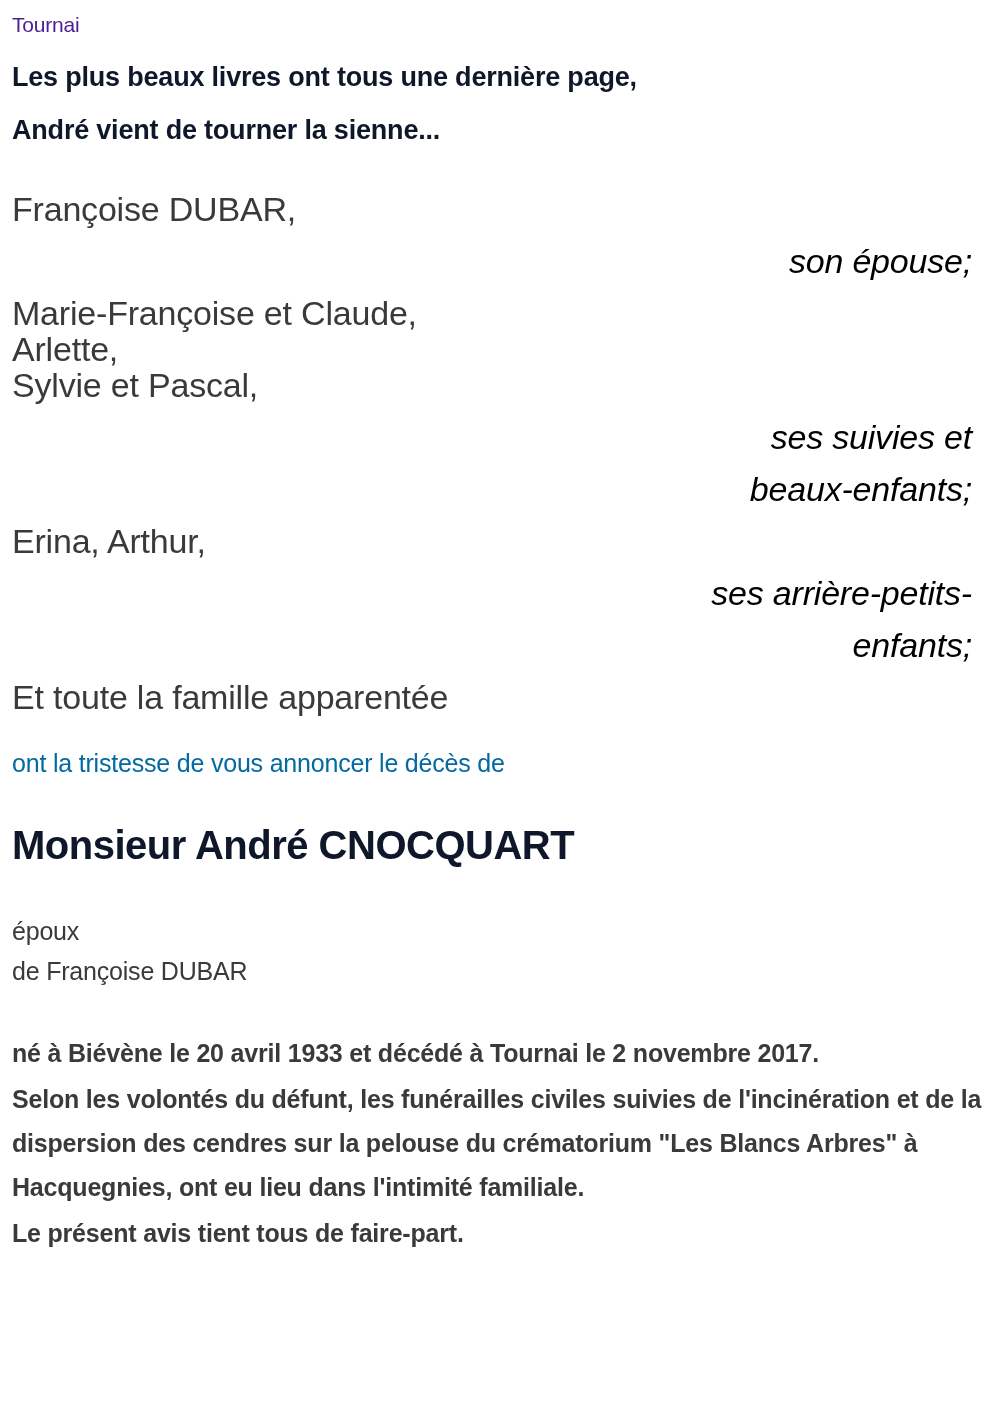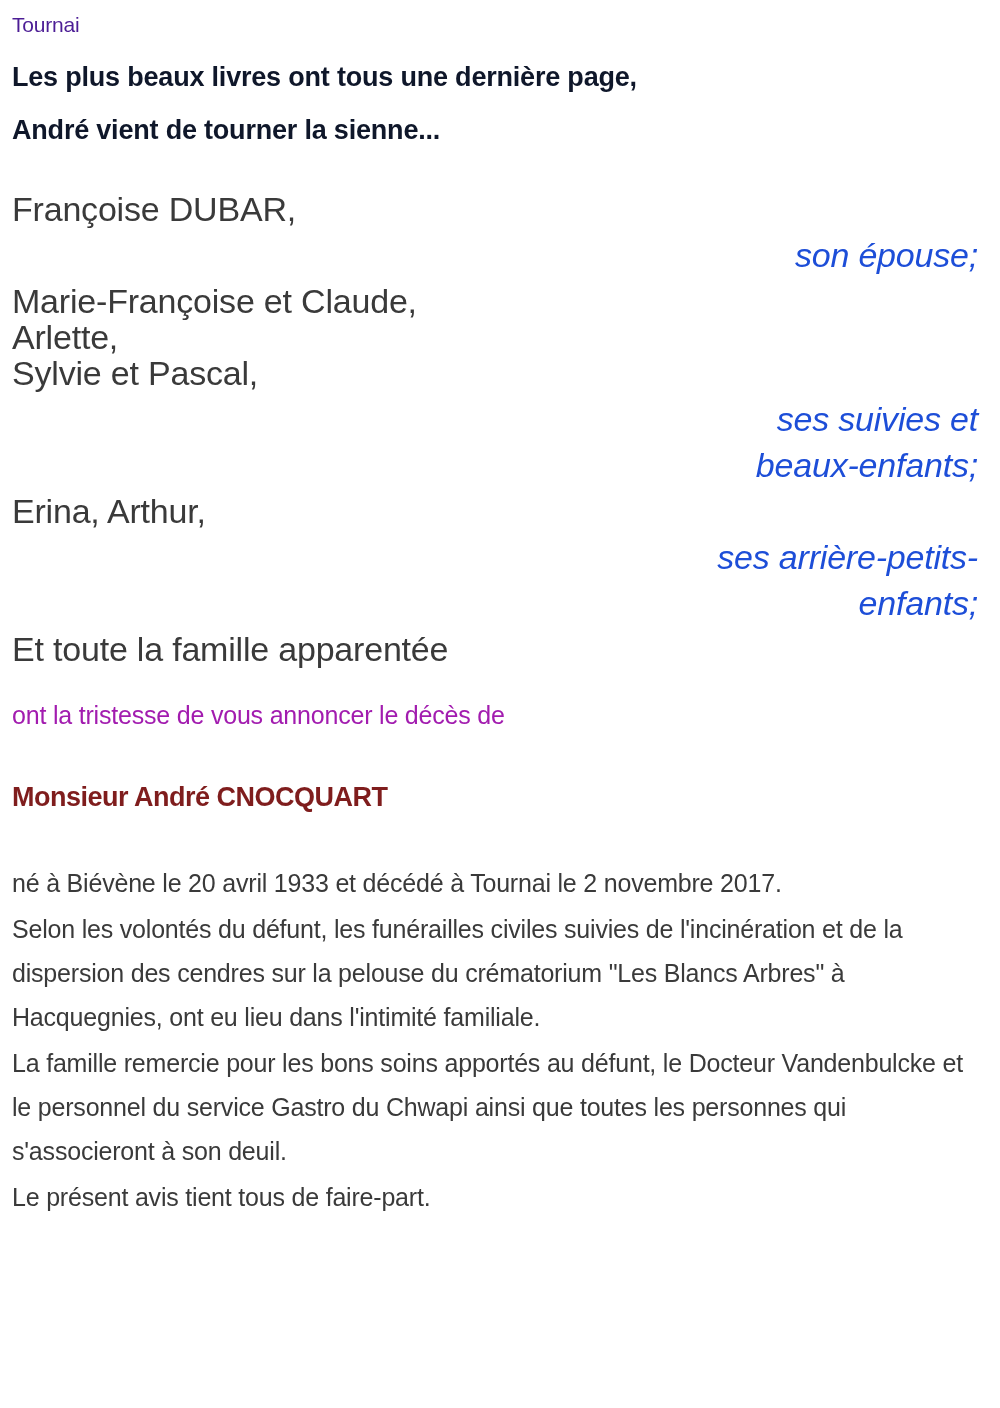--- a/index.html
+++ b/index.html
@@ -39,53 +39,54 @@
     margin-top: 45px;
     font-size: 34px;
     letter-spacing: -0.2px;
   }
   .name-line {
     margin: 0;
     line-height: 36px;
     color: #3a3a3a;
   }
   .relation-line {
-    margin: 10px;
+    margin: 16px;
     line-height: 36px;
     text-align: right;
     font-style: italic;
-    color: #1d4ed8;
+    color: #000000;
   }
   .announce {
     margin: 32px 0 0 0;
     font-size: 25px;
     line-height: 32px;
     letter-spacing: -0.2px;
-    color: #a21caf;
+    color: #0369a1;
   }
   .deceased-name {
     margin: 42px 0 0 0;
-    font-size: 27px;
+    font-size: 40px;
     line-height: 48px;
     font-weight: 700;
     letter-spacing: -0.5px;
-    color: #7f1d1d;
+    color: #0f172a;
   }
   .spouse {
     margin: 42px 0 0 0;
   }
   .spouse p {
     margin: 0;
     font-size: 25px;
     line-height: 40px;
     letter-spacing: -0.2px;
     color: #3a3a3a;
   }
   .body-paragraphs {
     margin-top: 40px;
+    font-weight: bold;
   }
   .body-paragraphs p {
     margin: 0 0 2px 0;
     font-size: 25px;
     line-height: 44px;
     letter-spacing: -0.2px;
     color: #3a3a3a;
     max-width: 976px;
   }
 </style>
@@ -124,21 +125,24 @@
     <div class="group">
       <p class="name-line">Et toute la famille apparentée</p>
     </div>
 
   </section>
 
   <p class="announce">ont la tristesse de vous annoncer le décès de</p>
 
   <h1 class="deceased-name">Monsieur André CNOCQUART</h1>
 
+  <div class="spouse">
+    <p>époux</p>
+    <p>de Françoise DUBAR</p>
+  </div>
 
   <div class="body-paragraphs">
     <p>né à Biévène le 20 avril 1933 et décédé à Tournai le 2 novembre 2017.</p>
     <p>Selon les volontés du défunt, les funérailles civiles suivies de l'incinération et de la dispersion des cendres sur la pelouse du crématorium "Les Blancs Arbres" à Hacquegnies, ont eu lieu dans l'intimité familiale.</p>
-    <p>La famille remercie pour les bons soins apportés au défunt, le Docteur Vandenbulcke et le personnel du service Gastro du Chwapi ainsi que toutes les personnes qui s'associeront à son deuil.</p>
     <p>Le présent avis tient tous de faire-part.</p>
   </div>
 
 </div>
 
 </body></html>

